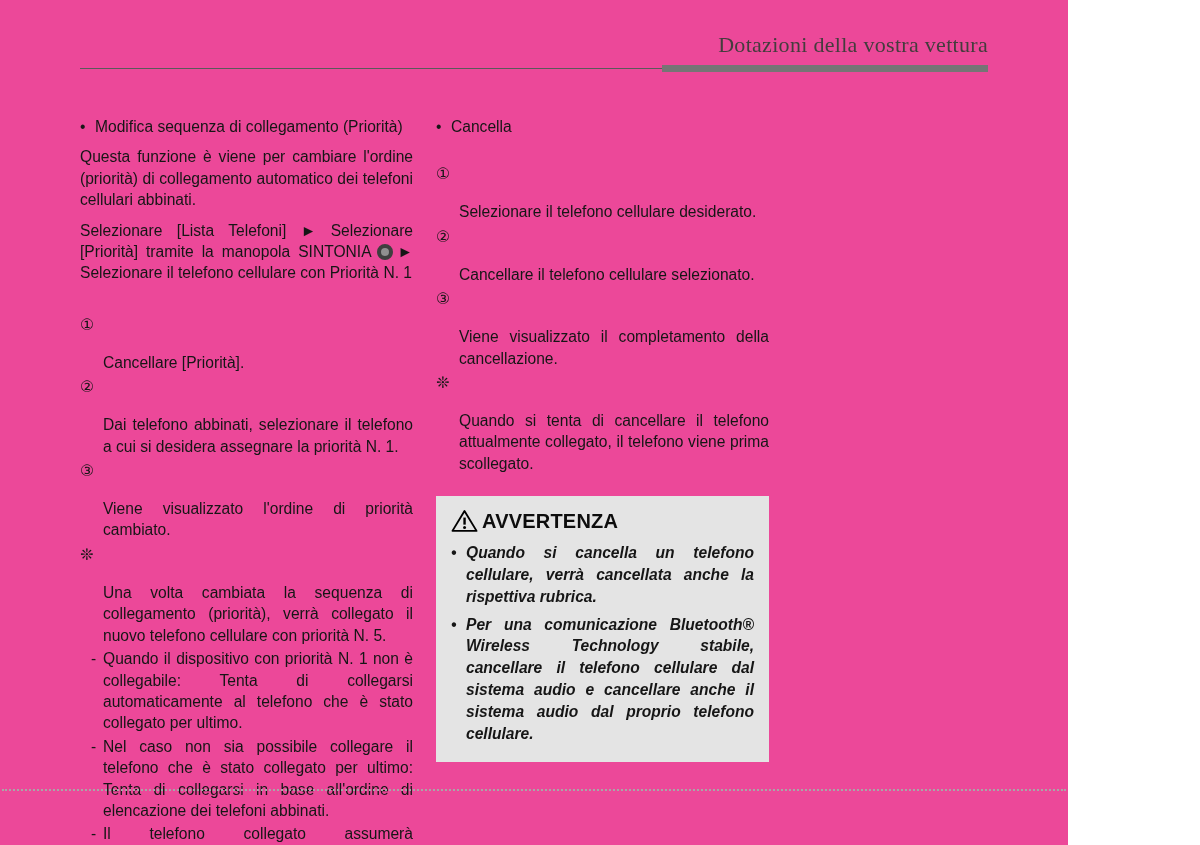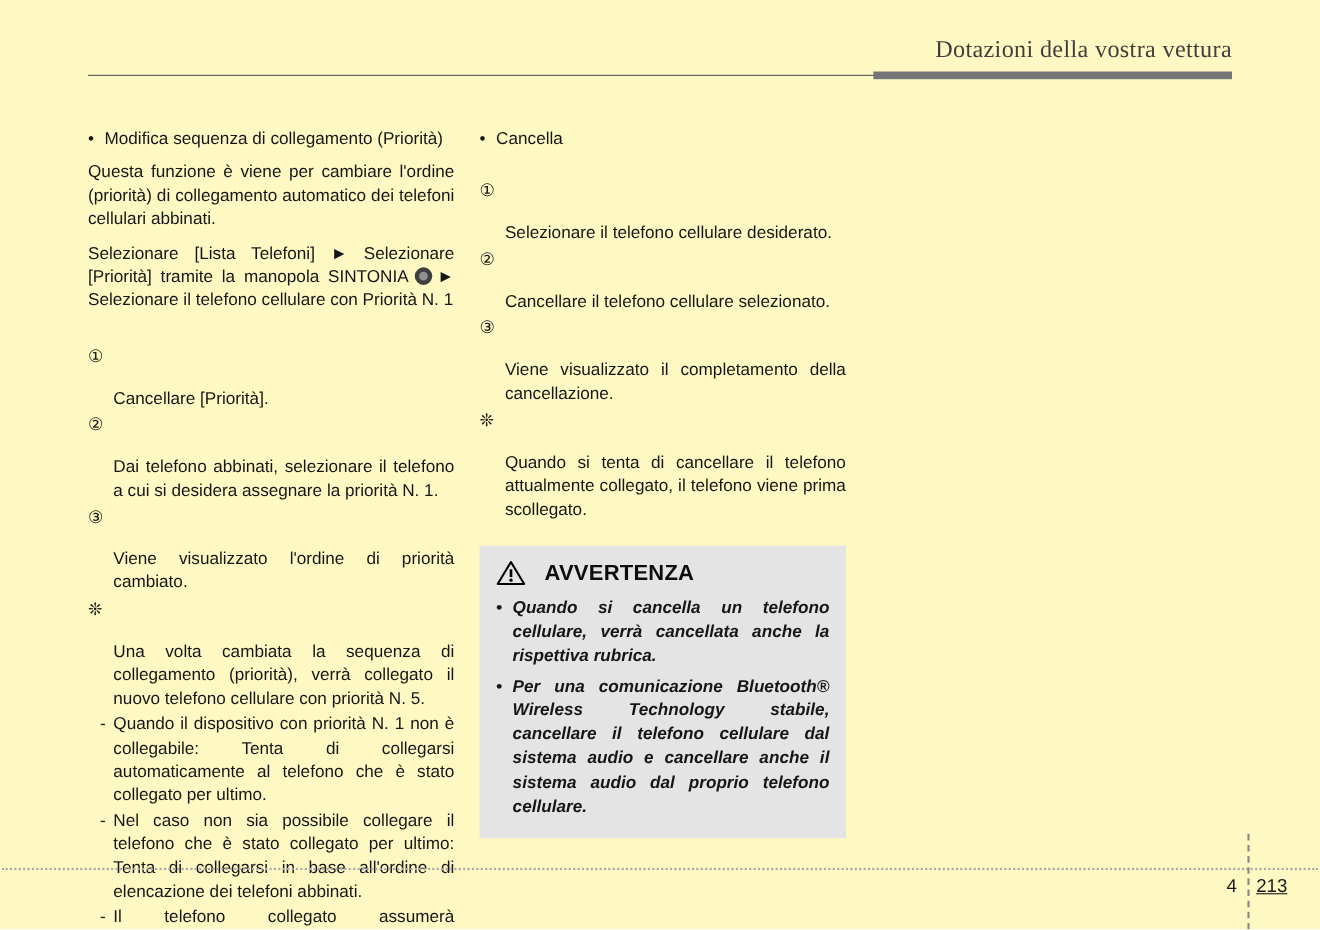--- a/index.html
+++ b/index.html
@@ -1,19 +1,19 @@
 <!DOCTYPE html>
 <html style="--warning-bg: #e4e4e4; --header-bar: #757575;"><head>
 <meta charset="utf-8">
 <title>Manual Page</title>
 <style>
   * { margin:0; padding:0; box-sizing:border-box; }
   html,body { background:#ffffff; }
   .page {
-    position:relative; width:1200px; height:845px; background:#fef9c3;
+    position:relative; width:1068px; height:845px; background:#ec4899;
     font-family:"Liberation Sans","DejaVu Sans",sans-serif;
     color:#161616; overflow:hidden;
   }
 
   
   .page-header { position:absolute; top:0; left:80px; right:80px; }
   .header-title {
     text-align:right; font-family:"Liberation Serif","DejaVu Serif",serif;
     font-size:22px; font-weight:500; color:#443d3d; margin-top:32px; letter-spacing:.3px;
   }
@@ -46,21 +46,21 @@
   .dash .marker { flex:0 0 12px; }
   .dash .body { flex:1; text-align:justify; }
 
   .knob {
     display:inline-block; width:16px; height:16px; border-radius:50%;
     background:#909090; border:4px solid #3f3f3f; vertical-align:-3px; margin:0 5px;
   }
 
   
   .warning { margin-top:22px; background:var(--warning-bg,#e4e4e4); padding:13px 15px 18px 15px; }
-  .warning-head { display:flex; align-items:center; gap:17px; margin-bottom:9px; }
+  .warning-head { display:flex; align-items:center; gap:4px; margin-bottom:9px; }
   .warn-icon { width:27px; height:24px; flex:none; }
   .warning-title { font-size:20px; font-weight:700; letter-spacing:.2px; color:#0d0d0d; }
   .witem { display:flex; margin-top:6px; font-weight:700; font-style:italic; line-height:21.8px; }
   .witem .marker { flex:0 0 15px; }
   .witem .body { flex:1; text-align:justify; }
 
   
   .footer-dotline { position:absolute; left:2px; right:2px; top:789px; border-top:2px dotted #a8a8a8; }
   .footer-vline { position:absolute; left:1134px; top:758px; height:87px; border-left:2px dashed #8a8a8a; }
   .pagenum { position:absolute; font-size:17px; color:#1a1a1a; }

